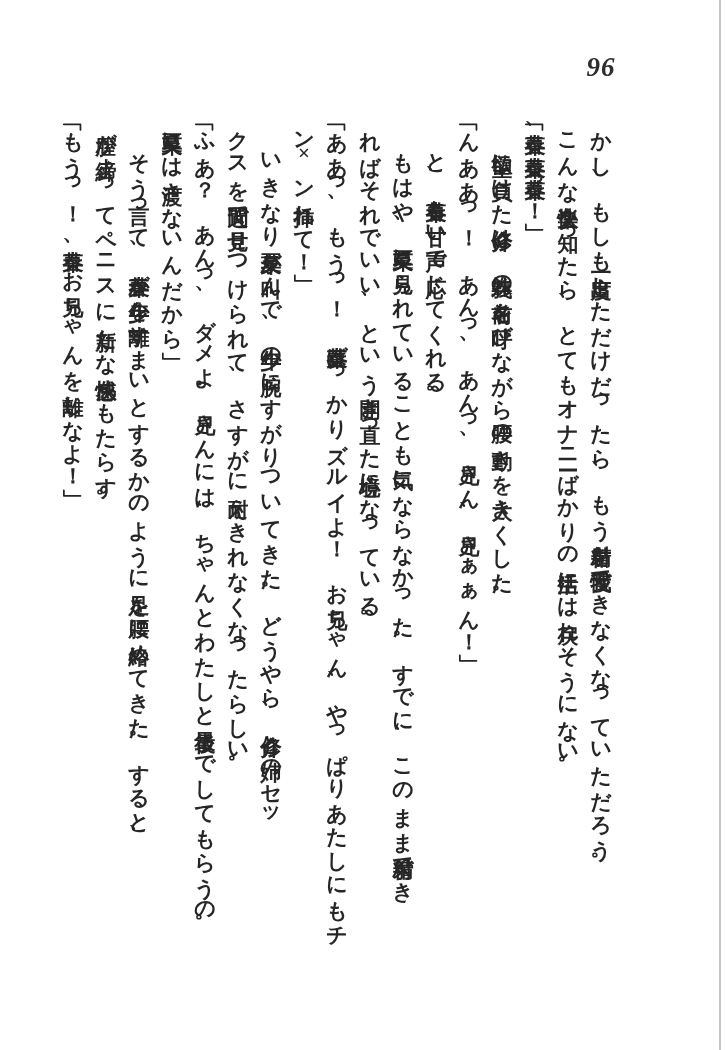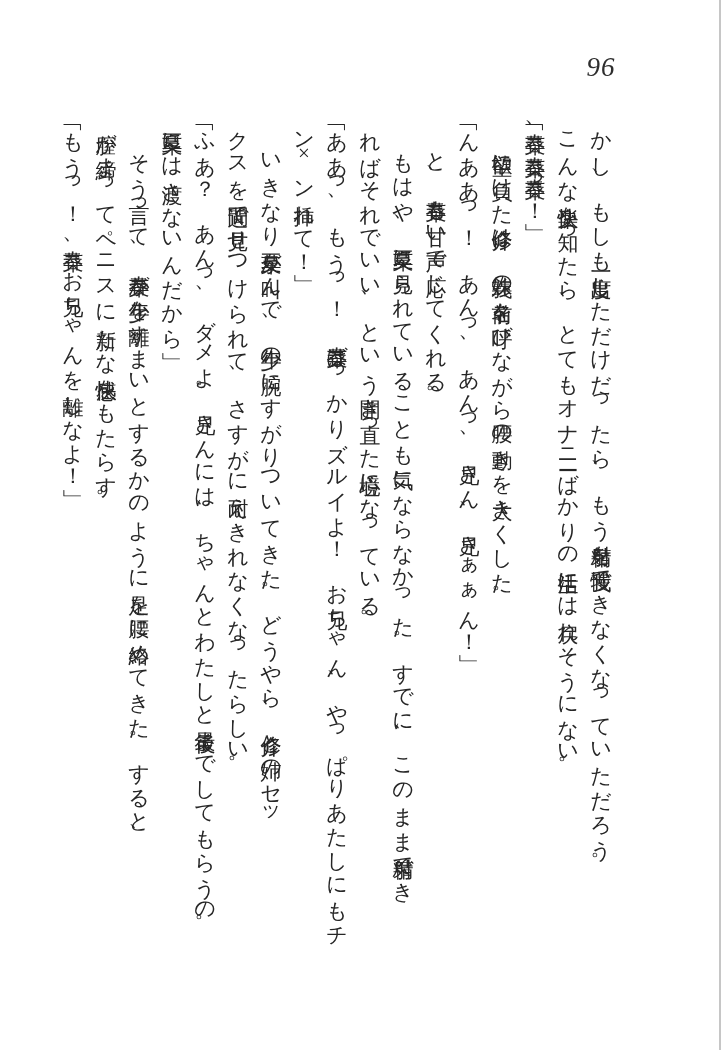--- a/index.html
+++ b/index.html
@@ -7,20 +7,21 @@
     padding: 0;
     background: #ffffff;
   }
   .page {
     position: relative;
     width: 725px;
     height: 1050px;
     background: #ffffff;
     overflow: hidden;
     font-family: "Liberation Serif", "DejaVu Serif", serif;
+    font-weight: bold;
   }
   .page-number {
     position: absolute;
     top: 52px;
     left: 583px;
     width: 36px;
     text-align: center;
     font-size: 27px;
     font-style: italic;
     letter-spacing: 1px;

